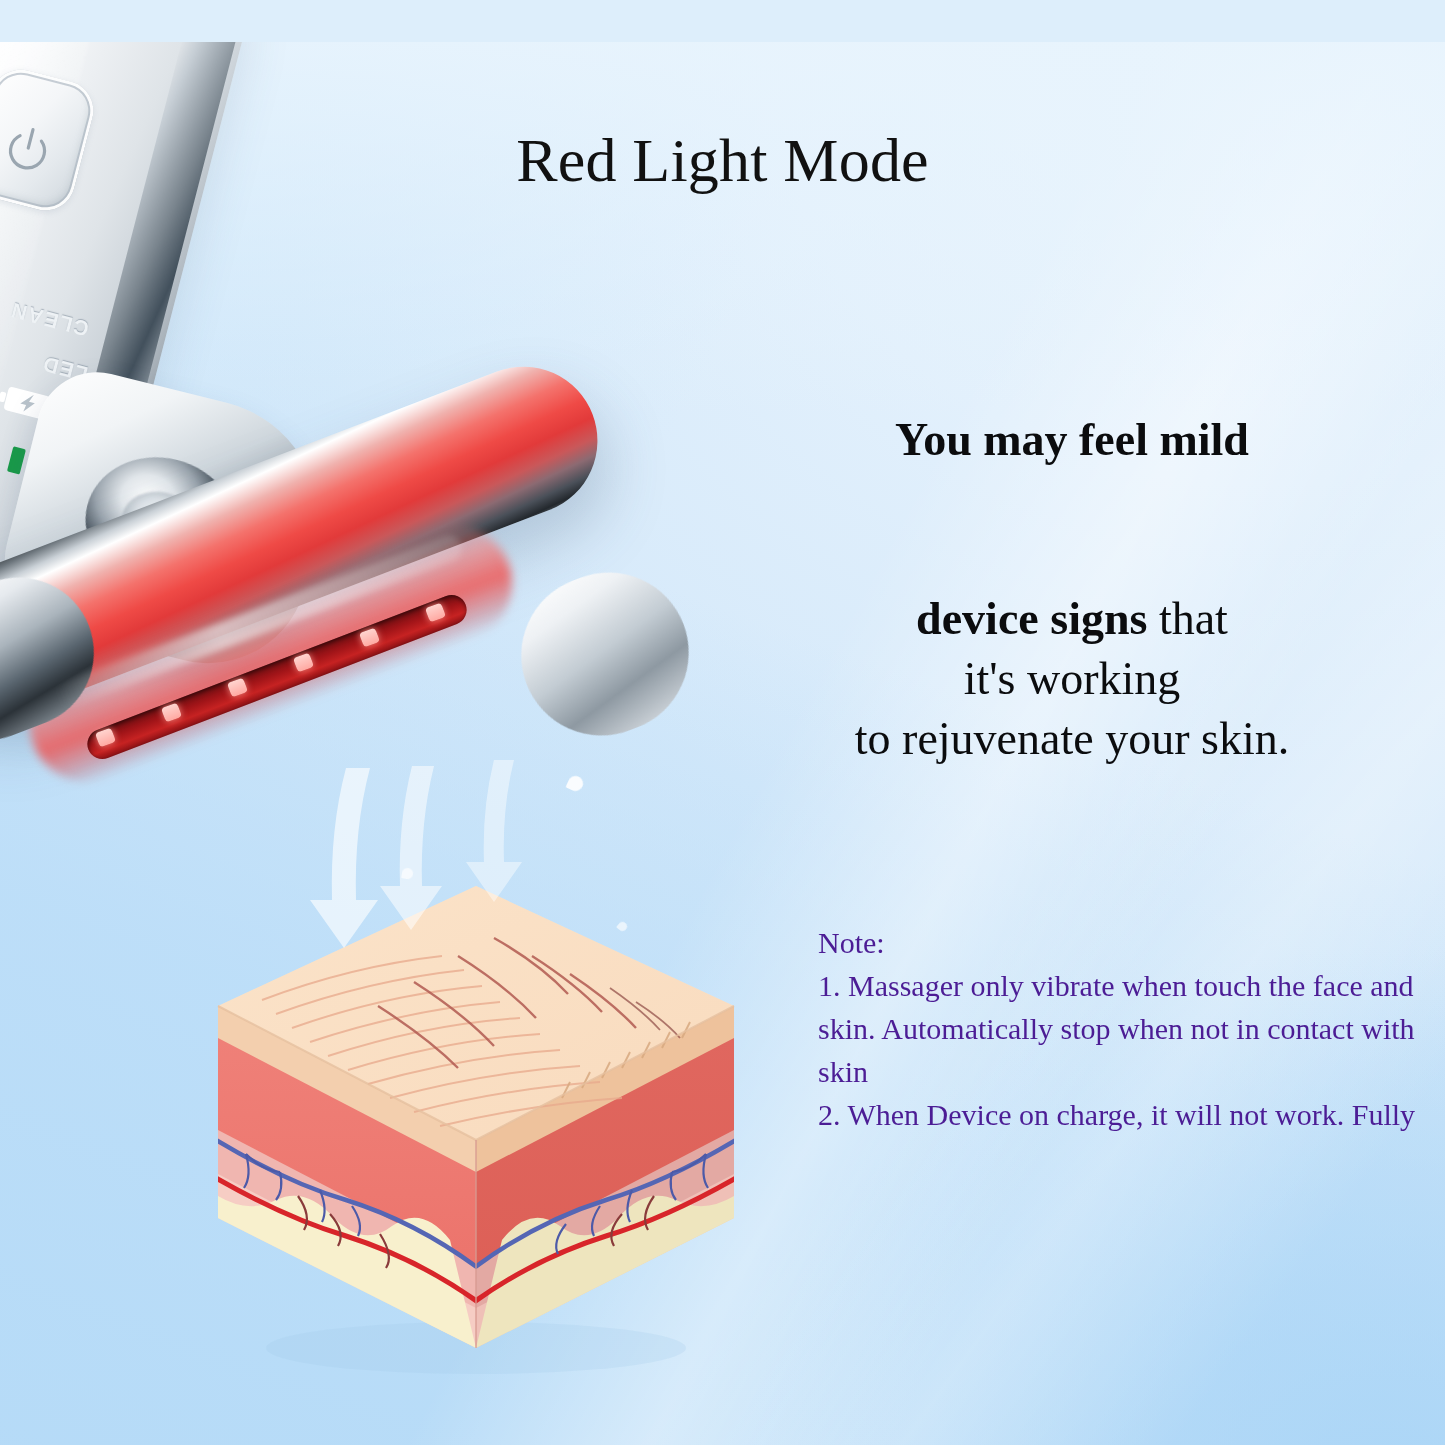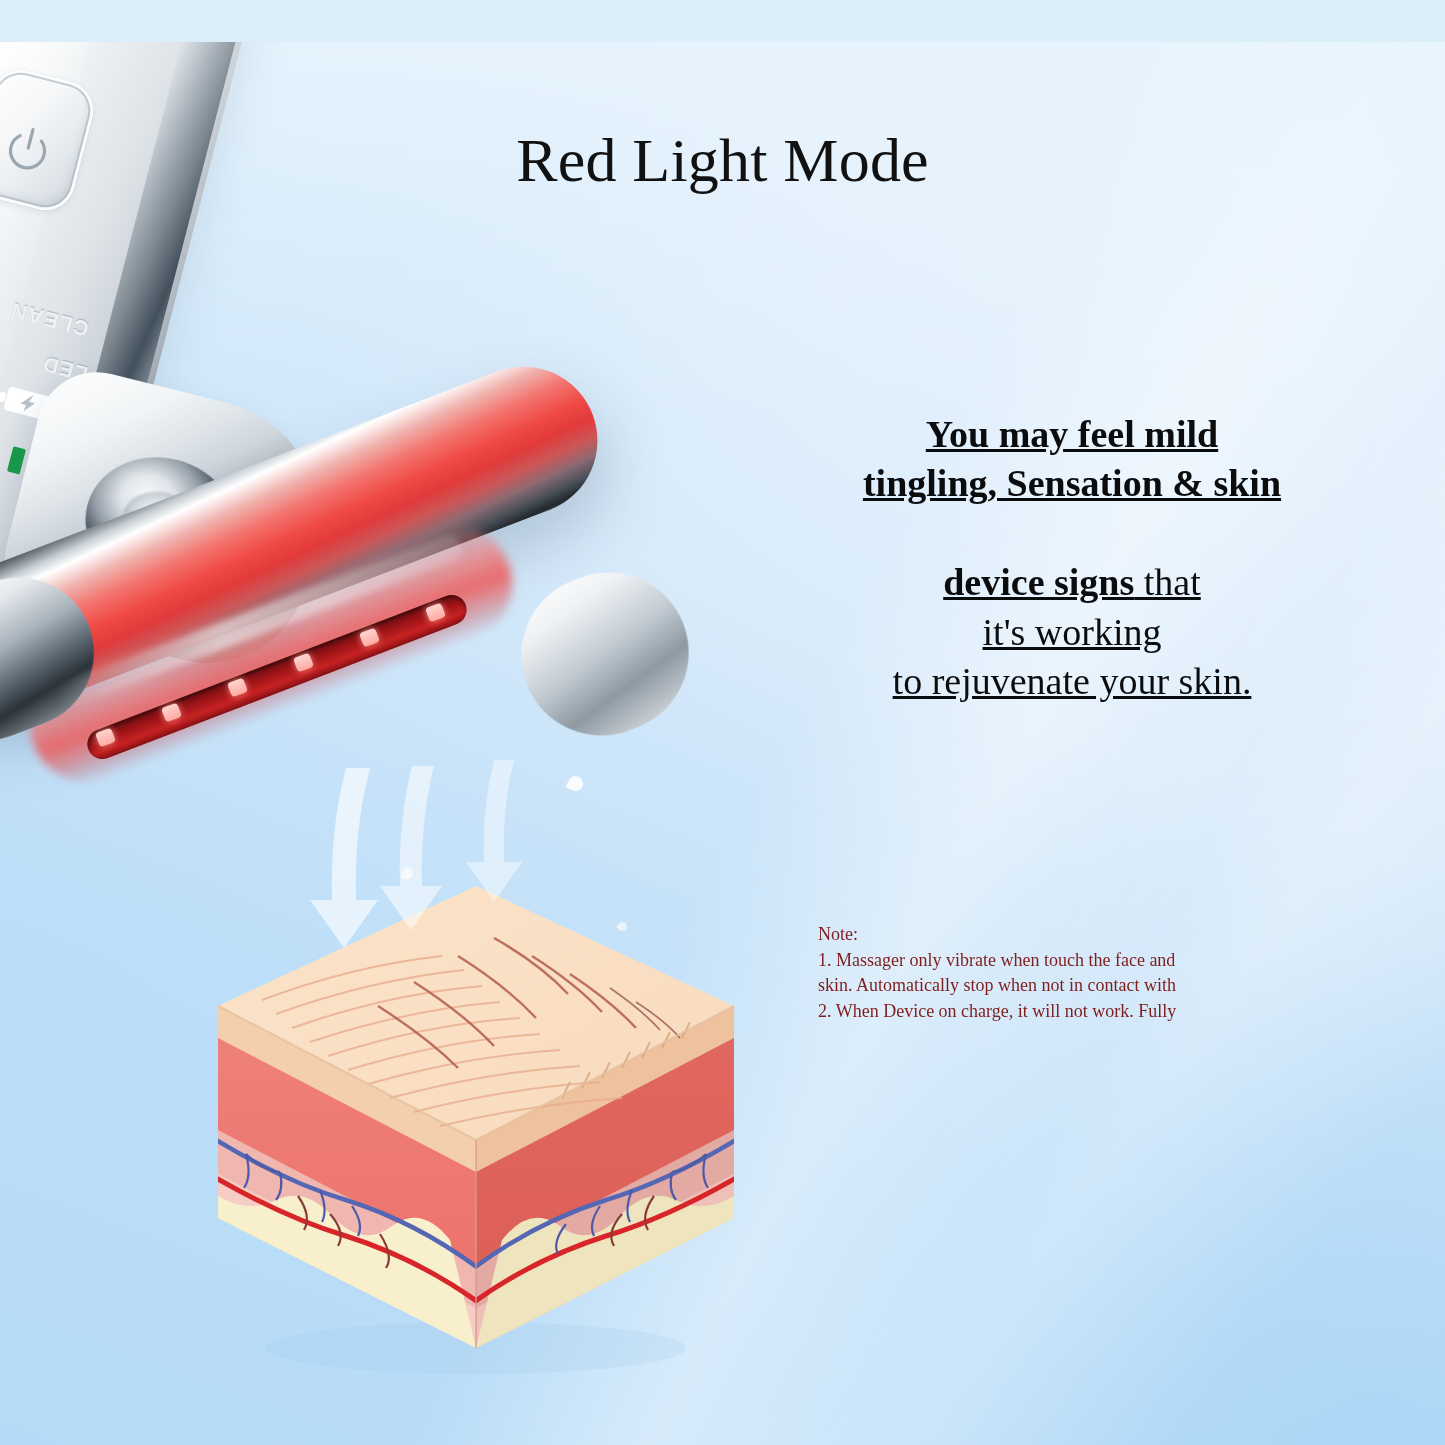--- a/index.html
+++ b/index.html
@@ -40,28 +40,28 @@
     position:absolute;left:0;right:0;top:86px;text-align:center;
     font-size:62px;line-height:1.04;color:#111;letter-spacing:.2px;
   }
   .subtitle{
     position:absolute;left:0;right:0;top:190px;text-align:center;
     font-size:34px;color:#14161a;
   }
   .hero{
     position:absolute;left:742px;width:660px;top:368px;
     text-align:center;color:#0b0c0e;
-    font-size:38px;line-height:1.30;text-decoration:underline;
+    font-size:46px;line-height:1.30;
   }
   .hero .b{font-weight:bold;}
   .hero .r{font-weight:normal;}
 
   .note{
     position:absolute;left:818px;top:880px;width:548px;
-    font-size:18px;line-height:1.43;color:#7f1d1d;
+    font-size:30px;line-height:1.43;color:#4c1d95;
   }
   .note div{white-space:nowrap;}
 
   
   #device{position:absolute;left:-215px;top:-150px;width:1000px;height:1180px;}
 
   
   .handle{
     position:absolute;left:150px;top:40px;width:330px;height:760px;
     transform:rotate(14.5deg);transform-origin:50% 0%;
@@ -222,31 +222,32 @@
   <div class="bg bg-bl"></div>
   <div class="bg bg-brcorner"></div>
   <div class="bg bg-sweep"></div>
   <div class="bg bg-sweep2"></div>
   <div class="bg bg-topwash"></div>
 
   <div class="title">Red Light Mode</div>
 
   <div class="hero">
     <span class="b">You may feel mild</span><br>
-    <span class="b">tingling, Sensation &amp; skin</span><br>
+    <br>
     <br>
     <span class="b">device signs</span><span class="r"> that</span><br>
     <span class="r">it's working</span><br>
     <span class="r">to rejuvenate your skin.</span>
   </div>
 
   <div class="note">
     <div>Note:</div>
     <div>1. Massager only vibrate when touch the face and</div>
     <div>skin. Automatically stop when not in contact with</div>
+    <div>skin</div>
     <div>2. When Device on charge, it will not work. Fully</div>
   </div>
 
   <div id="device">
 
     <div class="handle"></div>
 
     <div class="handle-gloss"></div>
     <div class="handle-rim"></div>
 

